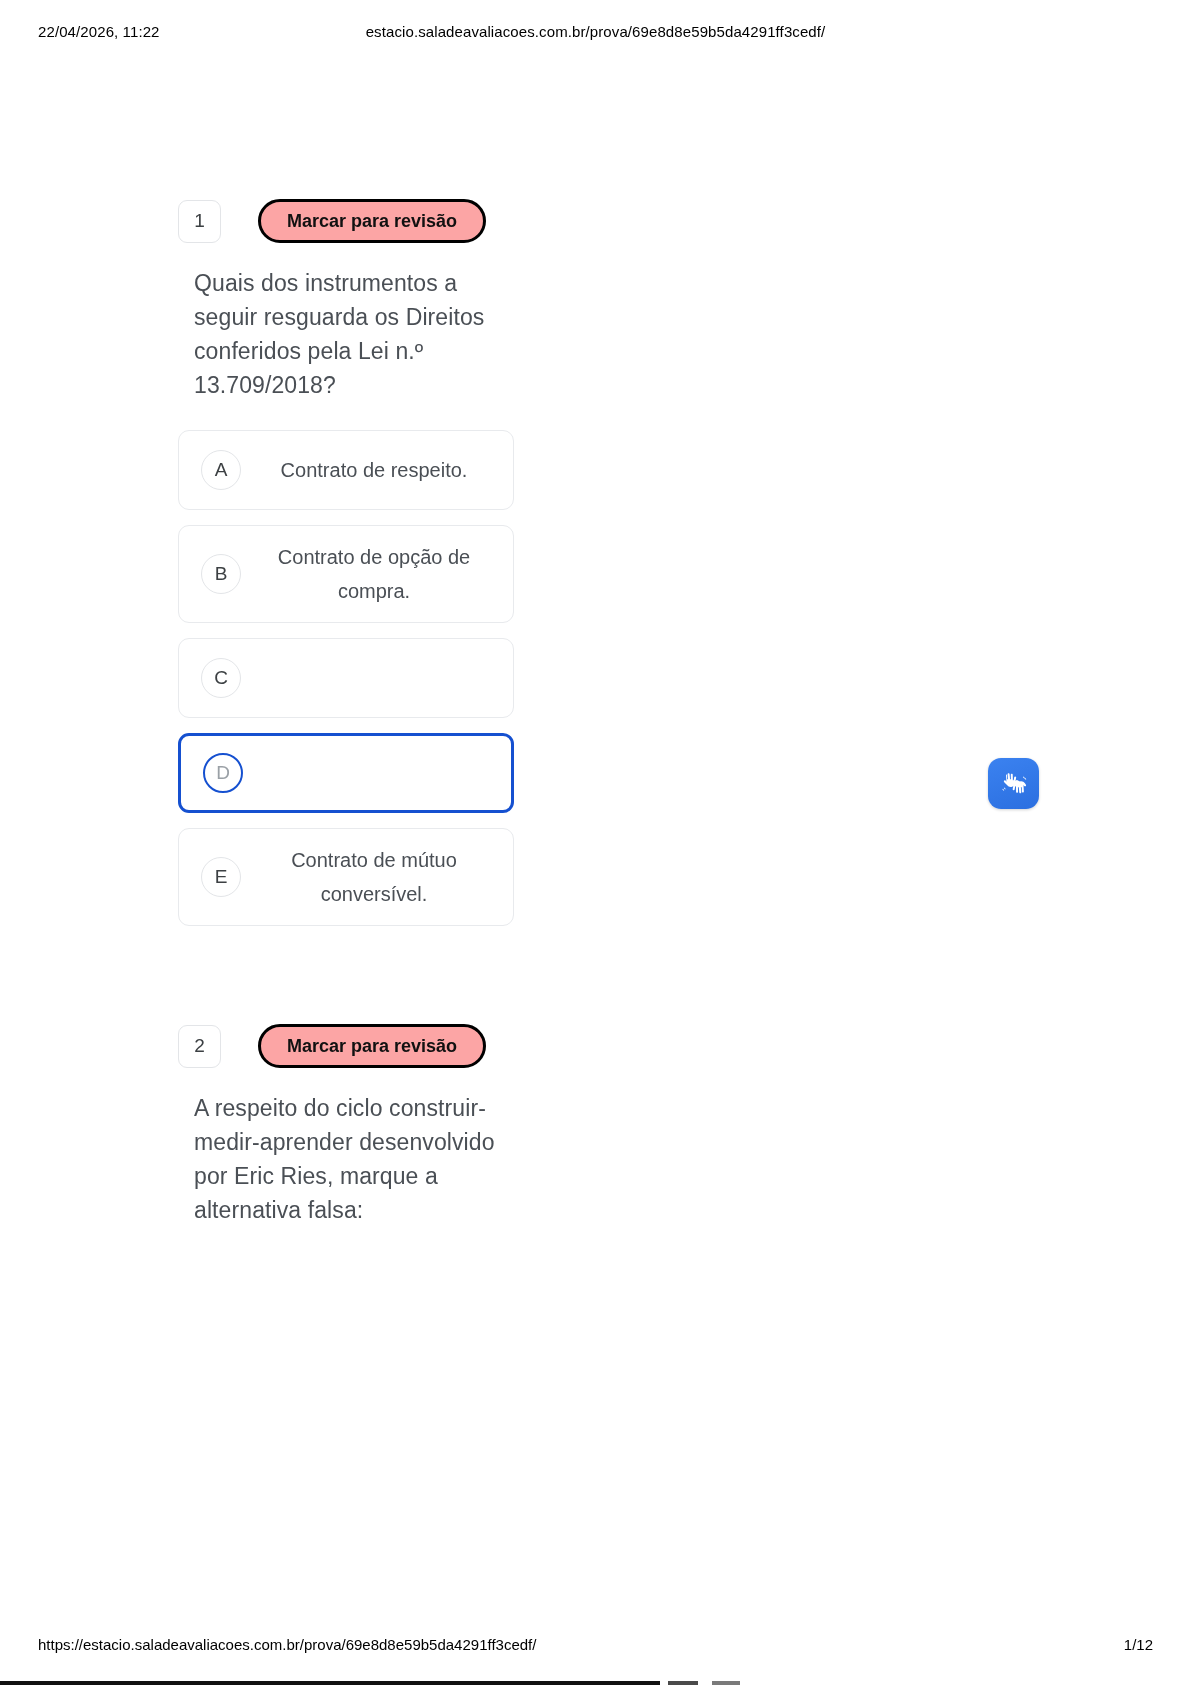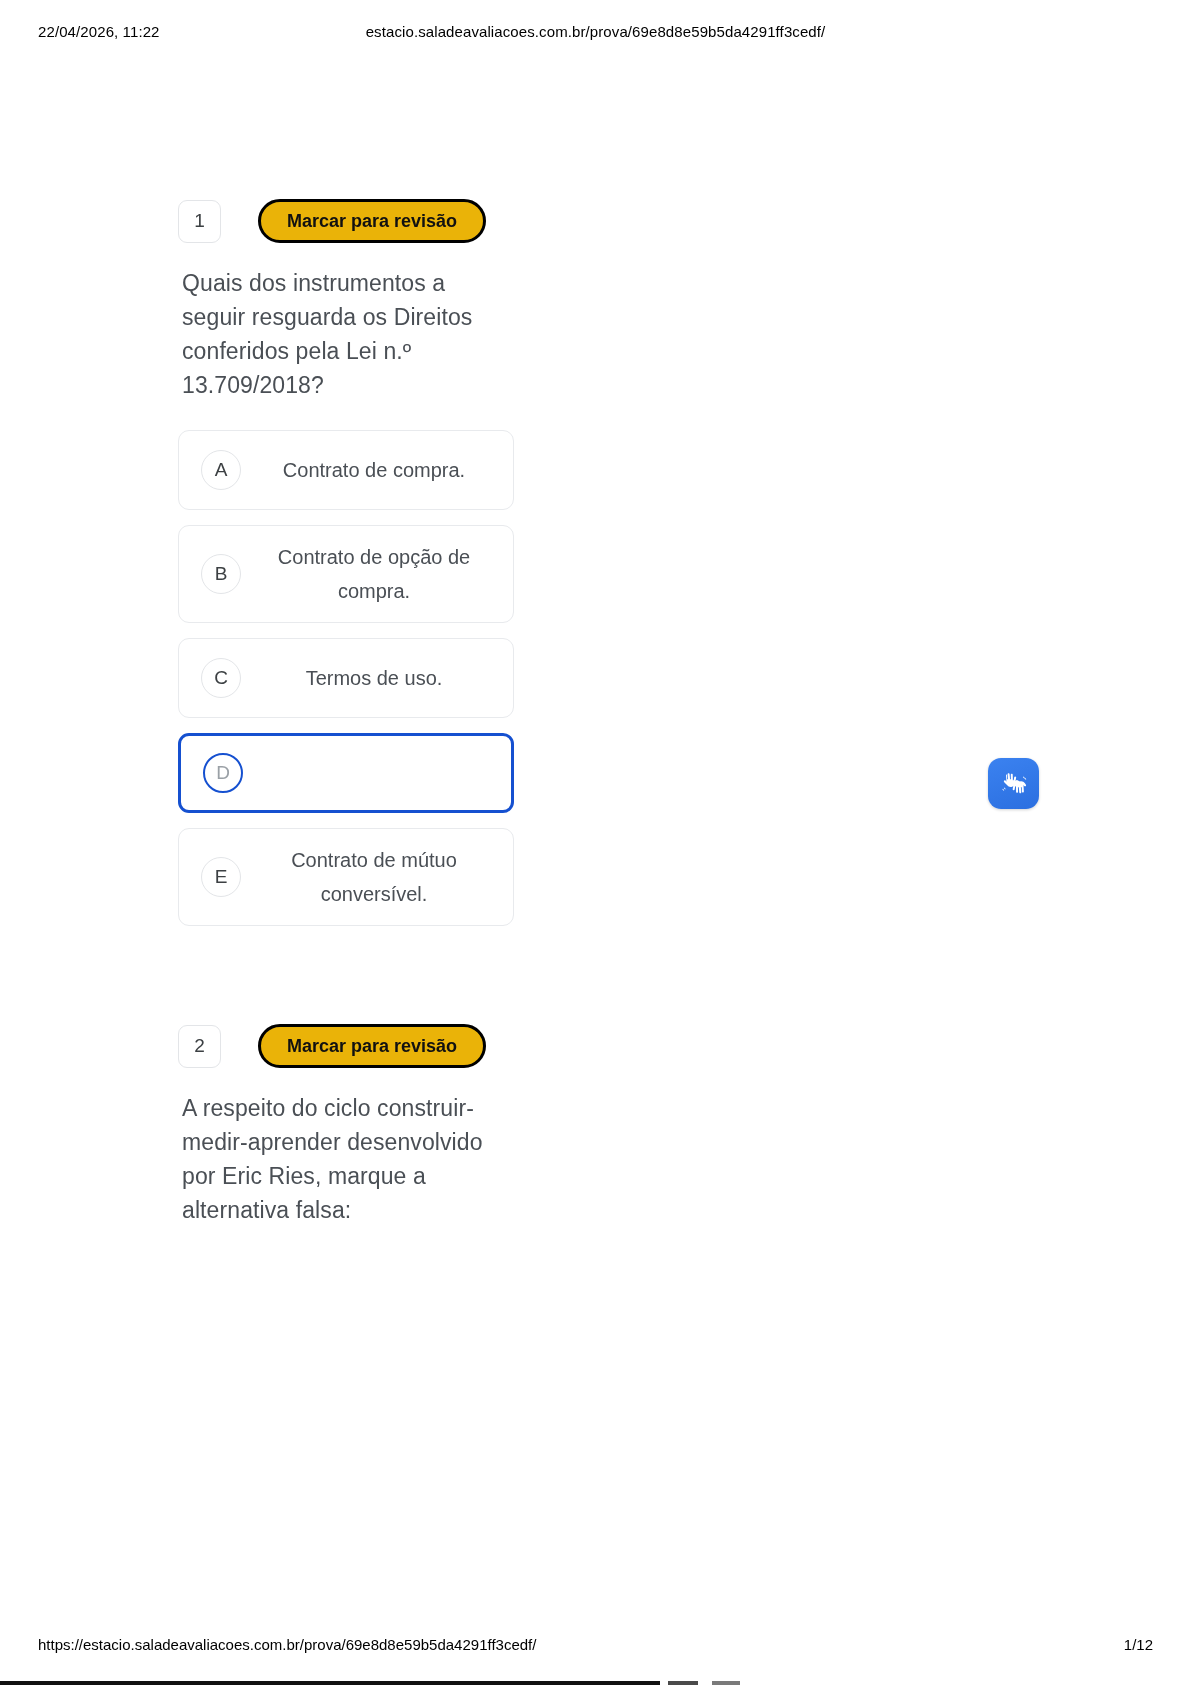--- a/index.html
+++ b/index.html
@@ -116,37 +116,37 @@
     color: #3c4043;
     box-sizing: border-box;
     background: #fff;
   }
   .q-review-btn {
     margin-left: 37px;
     height: 44px;
     padding: 0 26px;
     border: 3px solid #000;
     border-radius: 26px;
-    background: #eab308;
+    background: #fca5a5;
     display: flex;
     align-items: center;
     justify-content: center;
     font-size: 18px;
     font-weight: 600;
     color: #111;
     white-space: nowrap;
     box-sizing: border-box;
     cursor: pointer;
   }
 
   .q-text {
     font-size: 23px;
     line-height: 34px;
     color: #4a4f55;
-    margin: 0 0 28px 4px;
+    margin: 0 0 28px 16px;
     width: 310px;
     letter-spacing: 0.1px;
   }
 
   .options { display: block; }
 
   .option {
     position: relative;
     width: 336px;
     min-height: 80px;
@@ -225,31 +225,30 @@
   <div class="question-block">
     <div class="q-head">
       <div class="q-number">1</div>
       <div class="q-review-btn">Marcar para revisão</div>
     </div>
     <p class="q-text">Quais dos instrumentos a seguir resguarda os Direitos conferidos pela Lei n.º 13.709/2018?</p>
 
     <div class="options">
       <div class="option">
         <span class="opt-letter">A</span>
-        <span class="opt-text">Contrato de compra.</span>
+        <span class="opt-text">Contrato de respeito.</span>
       </div>
 
       <div class="option">
         <span class="opt-letter">B</span>
         <span class="opt-text">Contrato de opção de compra.</span>
       </div>
 
       <div class="option">
         <span class="opt-letter">C</span>
-        <span class="opt-text">Termos de uso.</span>
       </div>
 
       <div class="option selected">
         <span class="opt-letter">D</span>
       </div>
 
       <div class="option">
         <span class="opt-letter">E</span>
         <span class="opt-text">Contrato de mútuo conversível.</span>
       </div>

